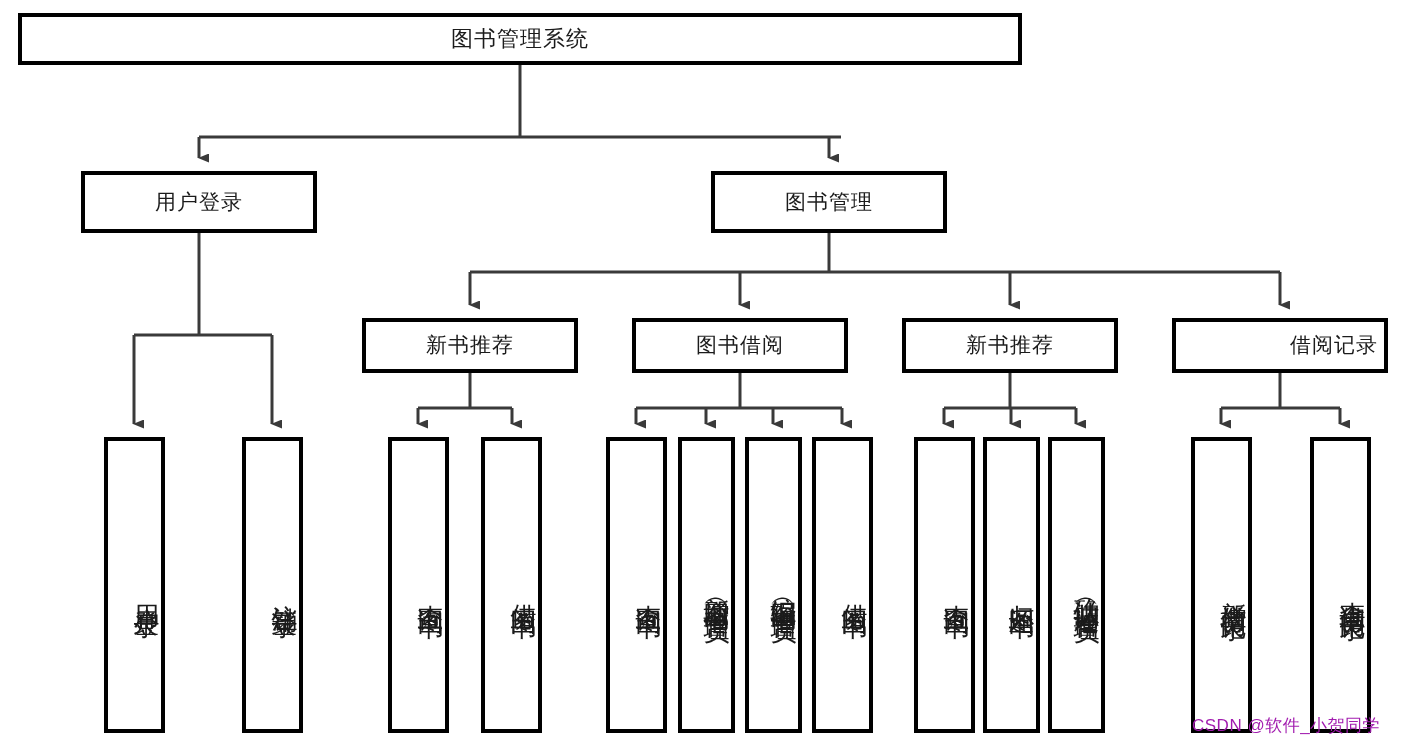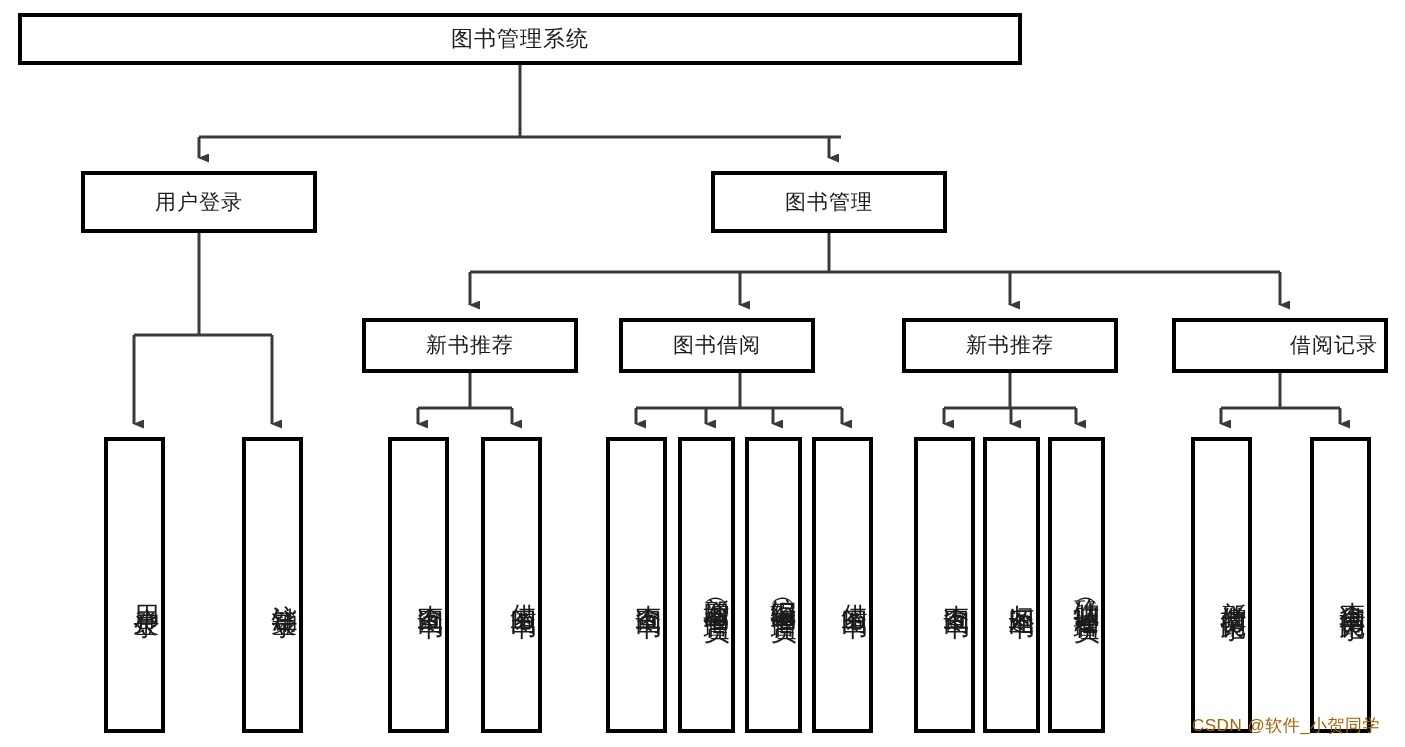--- a/index.html
+++ b/index.html
@@ -56,21 +56,21 @@
     padding-top: 10px;
   }
   .node.leaf .leaf-text {
     display: block;
     writing-mode: vertical-rl;
     text-orientation: upright;
   }
   .watermark {
     position: absolute;
     font-size: 17px;
-    color: #a16207;
+    color: #a21caf;
     white-space: nowrap;
     letter-spacing: 0.5px;
   }
 </style>
 </head>
 <body>
 
 <div id="diagram-root">
 
   <svg id="edge-layer" viewBox="0 0 1405 747" width="1405" height="747">
@@ -144,21 +144,21 @@
   </div>
 
   <div class="node horiz" style="left:711px; top:171px; width:236px; height:62px;">
     <span>图书管理</span>
   </div>
 
   <div class="node horiz" style="left:362px; top:318px; width:216px; height:55px;">
     <span>新书推荐</span>
   </div>
 
-  <div class="node horiz" style="left:619px; top:318px; width:196px; height:55px;">
+  <div class="node horiz" style="left:632px; top:318px; width:216px; height:55px;">
     <span>图书借阅</span>
   </div>
 
   <div class="node horiz" style="left:902px; top:318px; width:216px; height:55px;">
     <span>新书推荐</span>
   </div>
 
   <div class="node horiz" style="left:1172px; top:318px; width:216px; height:55px;justify-content:flex-end;">
     <span>借阅记录</span>
   </div>

